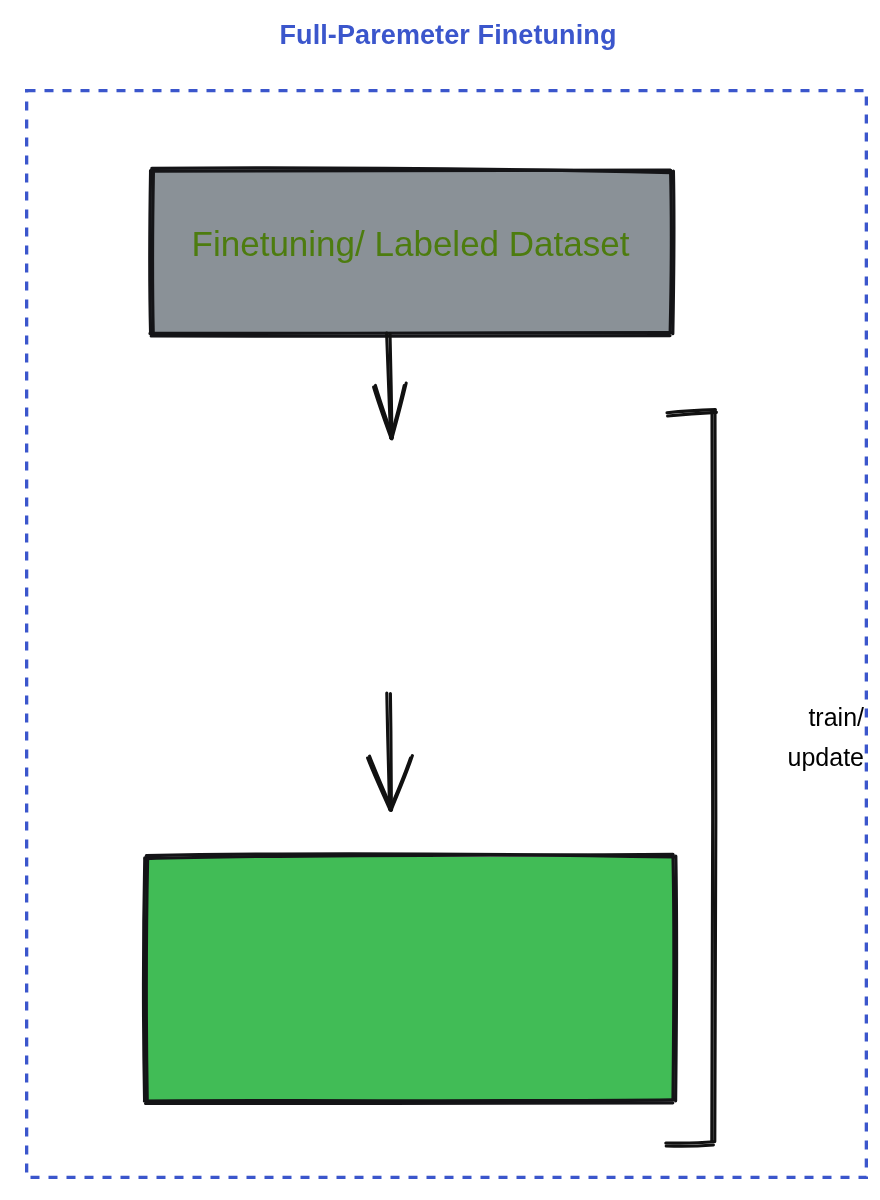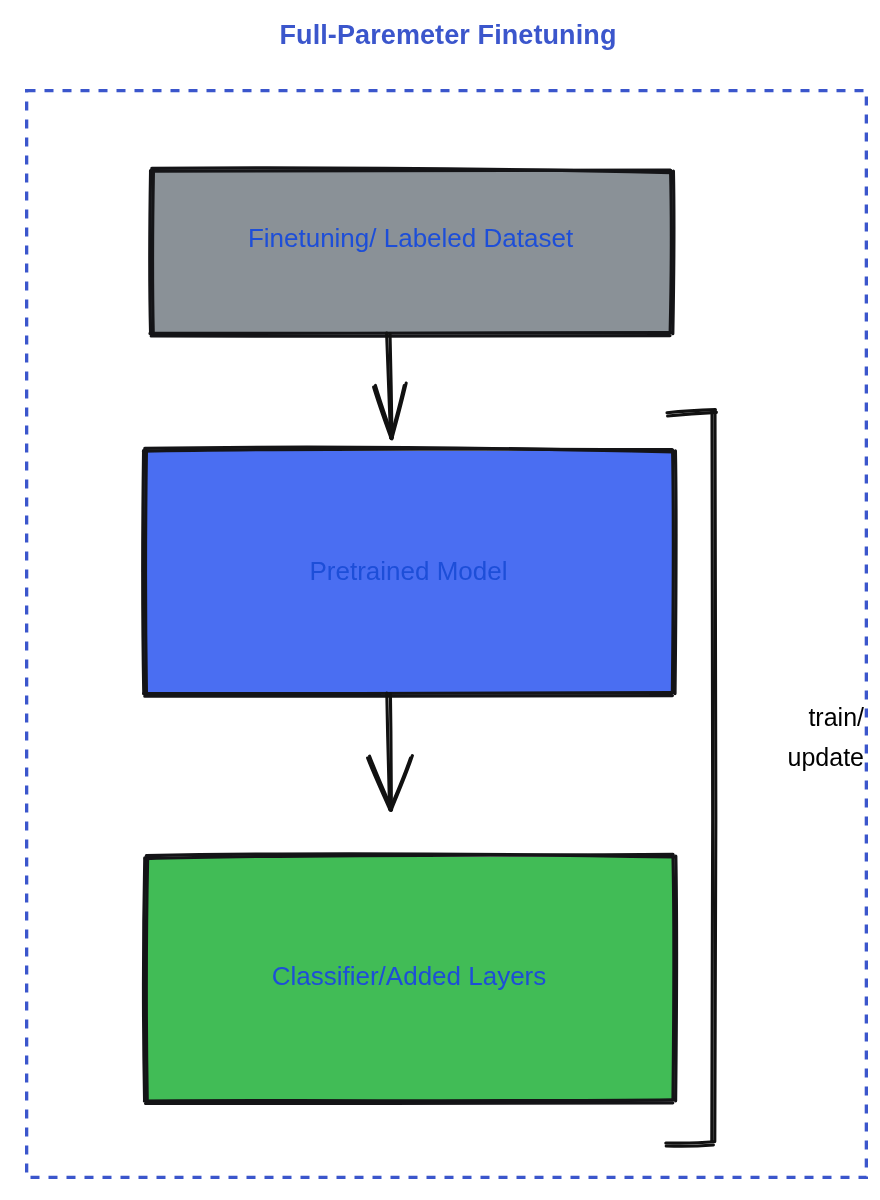--- a/index.html
+++ b/index.html
@@ -67,22 +67,22 @@
     top: -12px;
     width: calc(100% + 24px);
     height: calc(100% + 24px);
     pointer-events: none;
   }
   .node-label {
     position: absolute;
     left: 0;
     width: 100%;
     text-align: center;
-    color: #1d4ed8;
-    font-size: 26px;
+    color: #4d7c0f;
+    font-size: 35px;
     font-weight: 400;
     font-family: "Liberation Sans", sans-serif;
     white-space: pre;
     line-height: 1.15;
   }
 
   #box-dataset {
     left: 142px;
     top: 170px;
     width: 521px;
@@ -177,36 +177,20 @@
     <g fill="none" stroke="#111111" stroke-width="3.1" stroke-linecap="round" stroke-linejoin="round">
       <path d="M48.6 8.0 C 49.6 40, 51.4 78, 52.6 112.0"></path>
       <path d="M52.0 8.6 C 52.8 42, 53.6 80, 54.0 113.4"></path>
       <path d="M35.6 62.0 C 41.0 80, 47.6 98, 53.2 113.6"></path>
       <path d="M37.4 60.4 C 43.0 79, 49.4 97, 54.4 112.2"></path>
       <path d="M68.2 58.0 C 63.6 78, 58.4 97, 53.8 113.8"></path>
       <path d="M66.2 60.6 C 62.0 79, 57.2 97, 52.6 113.0"></path>
     </g>
   </svg>
 
-  <div class="node-box" id="box-pretrained">
-    <div class="node-fill" style="background:#4a6ef2;"></div>
-    <svg class="node-sketch" viewBox="0 0 553 266" preserveAspectRatio="none" xmlns="http://www.w3.org/2000/svg">
-      <g fill="none" stroke="#141417" stroke-width="3.2" stroke-linecap="round" stroke-linejoin="round">
-        <path d="M11.4 12.2 C 160 8.6, 360 10.4, 540 10.6"></path>
-        <path d="M12.8 9.4 C 170 6.8, 370 8.8, 541.6 13.0"></path>
-        <path d="M540.6 11.0 C 541.8 70, 541.2 180, 540.4 253.4"></path>
-        <path d="M543.4 11.8 C 544.6 72, 543.8 182, 543.0 254.6"></path>
-        <path d="M541.2 253.6 C 400 255.4, 180 254.0, 11.6 254.6"></path>
-        <path d="M540.4 256.6 C 390 258.2, 175 256.6, 12.8 257.2"></path>
-        <path d="M11.8 254.2 C 10.4 180, 10.8 70, 11.6 11.6"></path>
-        <path d="M14.4 253.4 C 13.2 178, 13.6 68, 14.4 12.4"></path>
-      </g>
-    </svg>
-    <div class="node-label">Pretrained Model</div>
-  </div>
 
   <svg class="connector" id="arrow-model-to-classifier" viewBox="0 0 120 140" xmlns="http://www.w3.org/2000/svg">
     <g fill="none" stroke="#111111" stroke-width="3.1" stroke-linecap="round" stroke-linejoin="round">
       <path d="M48.8 8.0 C 49.4 46, 50.8 92, 51.6 124.0"></path>
       <path d="M52.4 8.6 C 53.0 48, 53.4 94, 53.4 125.0"></path>
       <path d="M29.6 73.0 C 37.0 92, 45.6 110, 52.2 125.2"></path>
       <path d="M31.6 71.2 C 39.2 91, 47.4 109, 53.6 124.0"></path>
       <path d="M74.4 70.6 C 67.6 91, 59.0 110, 53.0 125.4"></path>
       <path d="M72.4 73.2 C 66.0 92, 58.0 110, 52.0 124.4"></path>
     </g>
@@ -219,21 +203,20 @@
         <path d="M12.2 13.6 C 165 9.0, 365 10.8, 540 9.4"></path>
         <path d="M13.4 10.6 C 175 7.4, 375 9.0, 541.2 12.0"></path>
         <path d="M540.0 10.2 C 541.4 72, 540.8 182, 540.0 254.6"></path>
         <path d="M542.8 11.0 C 544.0 74, 543.4 184, 542.6 255.8"></path>
         <path d="M540.6 254.8 C 400 256.8, 180 255.0, 11.4 256.0"></path>
         <path d="M539.8 257.8 C 390 259.4, 175 257.6, 12.6 258.4"></path>
         <path d="M11.6 255.4 C 10.2 182, 10.6 72, 11.8 12.8"></path>
         <path d="M14.2 254.6 C 13.0 180, 13.4 70, 14.6 13.8"></path>
       </g>
     </svg>
-    <div class="node-label">Classifier/Added Layers</div>
   </div>
 
   <svg class="connector" id="feedback-bracket" viewBox="0 0 90 760" xmlns="http://www.w3.org/2000/svg">
     <g fill="none" stroke="#111111" stroke-width="3.1" stroke-linecap="round" stroke-linejoin="round">
       <path d="M14.0 12.8 C 30 11.0, 48 10.0, 62.4 9.6"></path>
       <path d="M14.6 16.0 C 32 14.2, 50 13.0, 63.4 12.4"></path>
       <path d="M62.0 10.6 C 63.4 200, 63.0 520, 61.8 741.4"></path>
       <path d="M59.0 11.2 C 60.2 200, 59.8 520, 58.8 741.0"></path>
       <path d="M60.8 741.8 C 48 743.0, 30 743.4, 12.8 743.0"></path>
       <path d="M60.4 745.0 C 46 746.2, 28 746.6, 13.2 746.0"></path>

